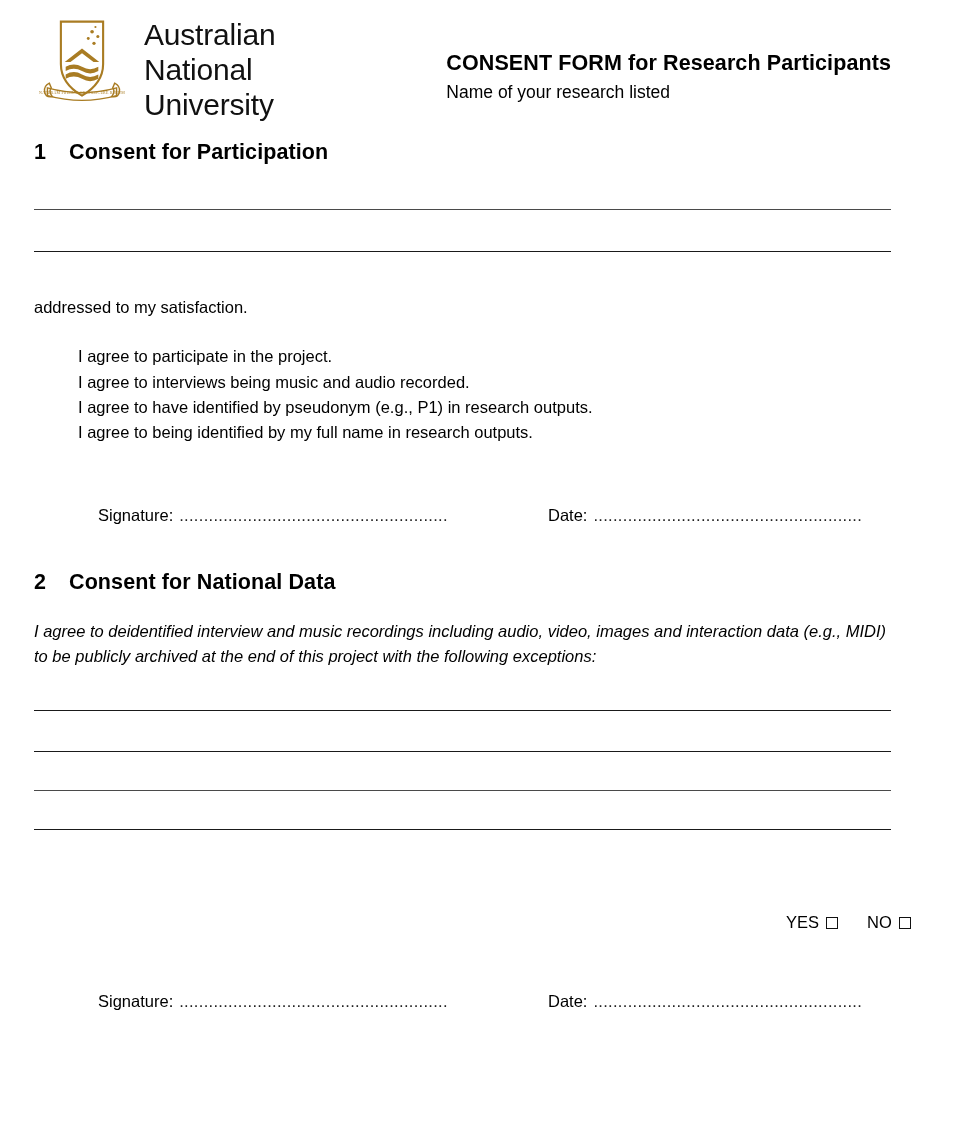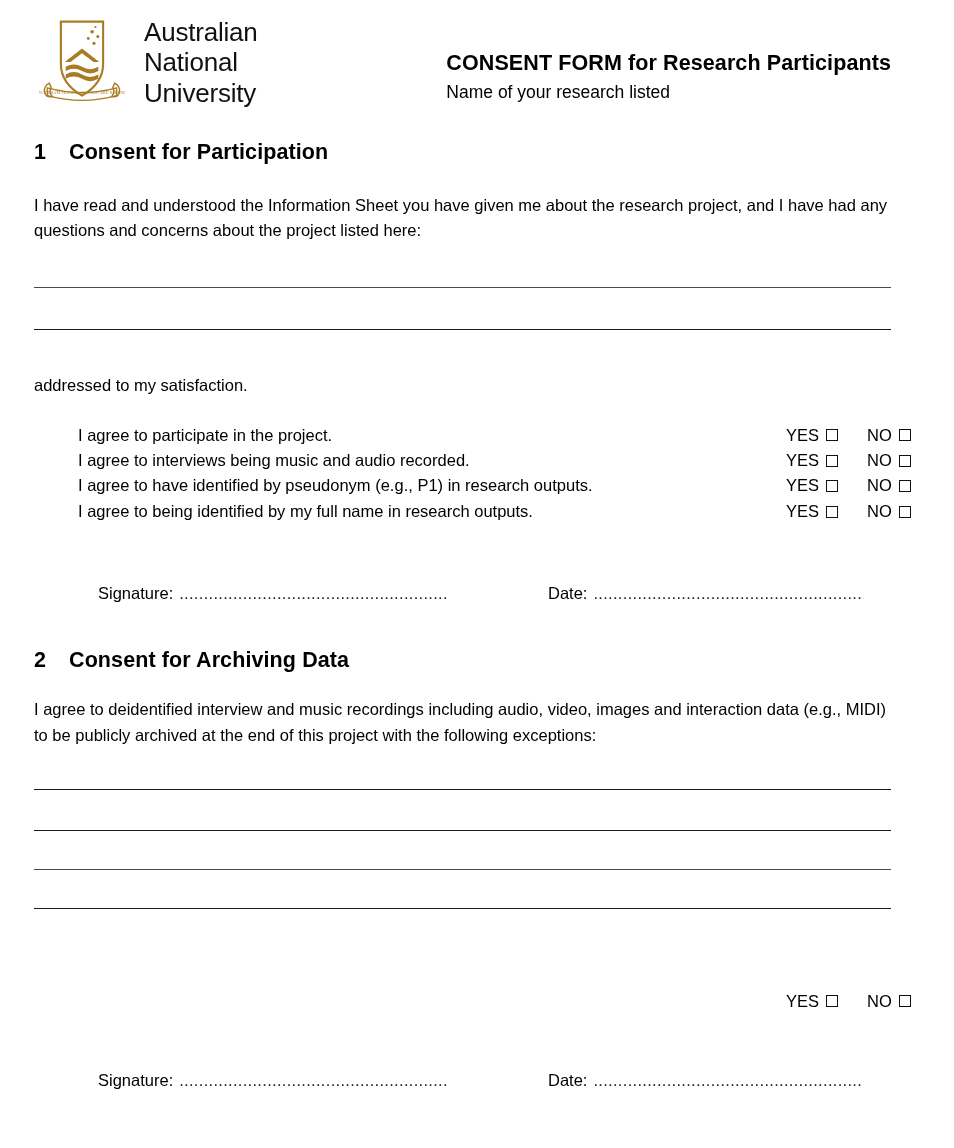--- a/index.html
+++ b/index.html
@@ -26,21 +26,21 @@
   .logo-block {
     position: absolute;
     left: 34px;
     top: 14px;
     display: flex;
     align-items: flex-start;
   }
   .crest { width: 96px; height: 96px; display: block; }
   .wordmark {
     margin-left: 14px;
-    font-size: 26px;
+    font-size: 30px;
     line-height: 1.17;
     font-weight: 400;
     letter-spacing: -0.2px;
     color: #111111;
     padding-top: 3px;
   }
   .wordmark div { white-space: nowrap; }
 
   .title-block {
     position: absolute;
@@ -97,20 +97,21 @@
   }
   .rule.dark { border-top-color: #1a1a1a; }
 
   
   .agree-list { margin-left: 44px; }
   .agree-row {
     position: relative;
     height: 25.4px;
     font-size: 16.5px;
     line-height: 25.4px;
+    text-align: right;
   }
   .agree-text { position: absolute; left: 0; top: 0; white-space: nowrap; }
   .yesno { position: absolute; top: 0; white-space: nowrap; }
   .yesno .opt { display: inline-block; }
   .yesno .opt.yes { position: absolute; left: 708px; }
   .yesno .opt.no  { position: absolute; left: 789px; }
   .cbox {
     display: inline-block;
     width: 12px;
     height: 12px;
@@ -201,21 +202,20 @@
     </div>
   </div>
 
   <div class="content">
 
     <div class="section-heading" style="margin-top:22px;">
       <span class="section-num">1</span>
       <span class="section-title">Consent for Participation</span>
     </div>
 
-    <div class="para" style="margin-top:28px;">I have read and understood the Information Sheet you have given me about the research project, and I have had any questions and concerns about the project listed here:</div>
 
     <hr class="rule" style="margin-top:44px;">
     <hr class="rule dark" style="margin-top:41px;">
 
     <div class="para" style="margin-top:43px;">addressed to my satisfaction.</div>
 
     <div class="agree-list" style="margin-top:24px;">
 
       <div class="agree-row">
         <span class="agree-text">I agree to participate in the project.</span>
@@ -256,25 +256,25 @@
         <span class="dots long">............................................................</span>
       </span>
       <span class="sig-item date">
         <span>Date:</span>
         <span class="dots long2">............................................................</span>
       </span>
     </div>
 
     <div class="section-heading" style="margin-top:42px;">
       <span class="section-num">2</span>
-      <span class="section-title">Consent for Archiving Data</span>
-    </div>
-
-
-    <div class="para" style="margin-top:24px;">I agree to deidentified interview and music recordings including audio, video, images and interaction data (e.g., MIDI) to be publicly archived at the end of this project with the following exceptions:</div>
+      <span class="section-title">Consent for National Data</span>
+    </div>
+
+
+    <div class="para" style="margin-top:24px;font-style:italic;">I agree to deidentified interview and music recordings including audio, video, images and interaction data (e.g., MIDI) to be publicly archived at the end of this project with the following exceptions:</div>
 
     <hr class="rule dark" style="margin-top:41px;">
     <hr class="rule dark" style="margin-top:40px;">
     <hr class="rule" style="margin-top:38px;">
     <hr class="rule dark" style="margin-top:38px;">
 
     <div class="yesno-standalone" style="margin-top:79px;">
       <span class="opt yes" style="position:absolute;left:708px;"><span>YES</span><span class="cbox"></span></span>
       <span class="opt no" style="position:absolute;left:789px;"><span>NO</span><span class="cbox"></span></span>
     </div>

